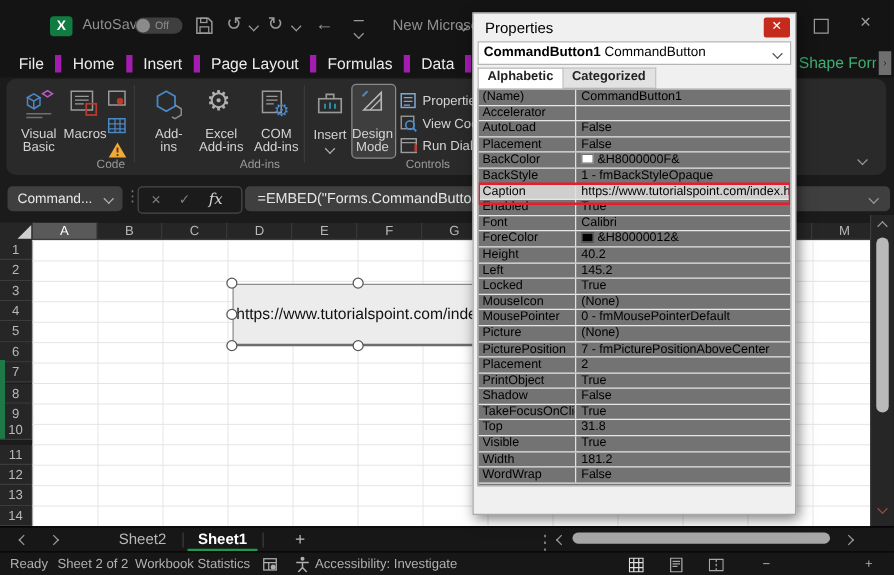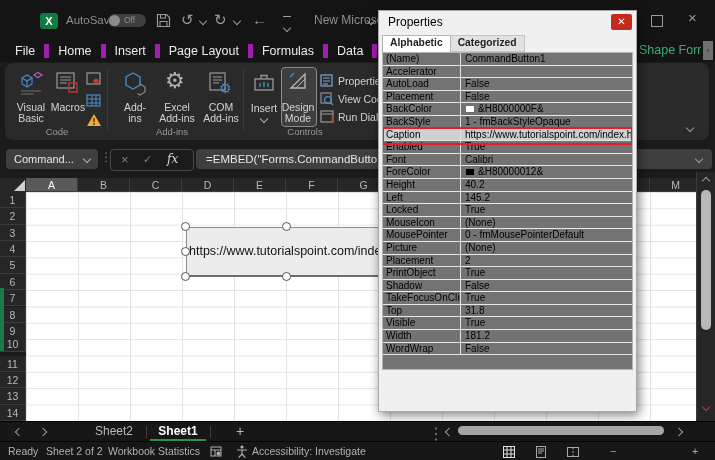--- a/index.html
+++ b/index.html
@@ -23,21 +23,21 @@
   
   .tabsrow{left:0;top:40px;width:715px;height:22px;background:#141414;display:flex;align-items:center;}
   .mtab{color:#ececec;font-size:12.5px;padding:0 9px;height:14px;line-height:14px;border-right:5px solid #a21caf;white-space:nowrap;}
   .mtab:last-child{border-right:none;}
   .ctxtab{left:639px;top:43px;width:62px;height:16px;overflow:hidden;color:#3fae71;font-size:12.5px;white-space:nowrap;}
   .ctxbtn{left:703px;top:41px;width:10px;height:19px;background:#6f6f6f;color:#222;font-size:8px;text-align:center;line-height:19px;}
 
   
   .ribbon{left:5px;top:63px;width:704px;height:77px;background:#2a2a2a;border-radius:8px;}
   .biglabel{position:absolute;text-align:center;color:#d4d4d4;font-size:10.5px;line-height:10.5px;white-space:pre-line;}
-  .grouplabel{position:absolute;top:126px;color:#9a9a9a;font-size:9.5px;text-align:center;}
+  .grouplabel{position:absolute;top:126px;color:#9a9a9a;font-size:9.5px;text-align:right;}
   .vsep{position:absolute;top:68px;height:62px;width:1px;background:#3a3a3a;}
   .smalltext{position:absolute;color:#d4d4d4;font-size:10.5px;line-height:14px;white-space:nowrap;}
   .dmode{left:281px;top:67px;width:34px;height:58px;border:1px solid #8a8a8a;border-radius:4px;background:#3e3e3e;}
   .ribchev{left:687px;top:125px;color:#9a9a9a;}
 
   
   .fbar{left:0;top:146px;width:715px;height:26px;background:#1b1b1b;}
   .namebox{left:6px;top:149px;width:92px;height:20px;background:#3f3f3f;border-radius:4px;color:#e8e8e8;font-size:11px;line-height:20px;}
   .fxbox{left:110px;top:149px;width:82px;height:20px;border:1px solid #4a4a4a;border-radius:4px;color:#7f7f7f;}
   .formulabox{left:196px;top:149px;width:516px;height:20px;background:#3f3f3f;border-radius:4px;color:#e6e6e6;font-size:11.5px;line-height:20px;}
@@ -336,20 +336,24 @@
     <span class="abs" style="left:610px;top:0;">−</span>
 
     <span class="abs" style="left:692px;top:0;">+</span>
   </div>
 
   <div class="abs panel">
     <div class="ptitle">
       <span>Properties</span>
       <div class="pclose">✕</div>
     </div>
+    <div class="pobj">
+      <b>CommandButton1</b>&nbsp;<span>CommandButton</span>
+      <span class="chev"></span>
+    </div>
     <div class="ptabs">
       <div class="ptab active">Alphabetic</div>
       <div class="ptab inactive">Categorized</div>
     </div>
     <div class="pgrid" id="prop-grid">
       <div class="redbox"></div>
     <div class="prow">
           <div class="pname">(Name)</div>
           <div class="pval">CommandButton1</div>
         </div>
@@ -407,20 +411,24 @@
         </div>
         <div class="prow">
           <div class="pname">MousePointer</div>
           <div class="pval">0 - fmMousePointerDefault</div>
         </div>
         <div class="prow">
           <div class="pname">Picture</div>
           <div class="pval">(None)</div>
         </div>
         <div class="prow">
+          <div class="pname">PicturePosition</div>
+          <div class="pval">7 - fmPicturePositionAboveCenter</div>
+        </div>
+        <div class="prow">
           <div class="pname">Placement</div>
           <div class="pval">2</div>
         </div>
         <div class="prow">
           <div class="pname">PrintObject</div>
           <div class="pval">True</div>
         </div>
         <div class="prow">
           <div class="pname">Shadow</div>
           <div class="pval">False</div>

